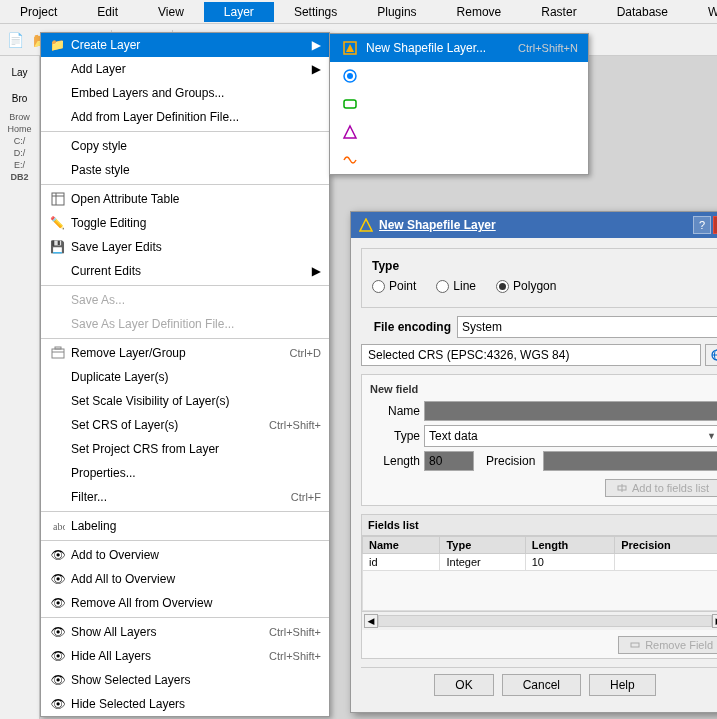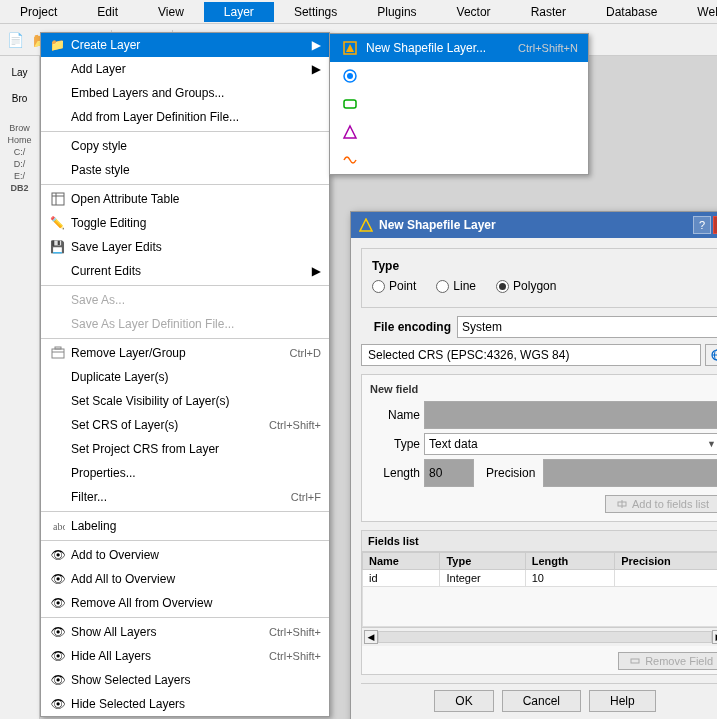--- a/index.html
+++ b/index.html
@@ -36,21 +36,21 @@
     .submenu-item { display: flex; align-items: center; padding: 4px 10px; cursor: pointer; justify-content: space-between; }
     .submenu-item.highlighted { background: #0078d7; color: white; }
     .submenu-item-label { flex: 1; margin-left: 6px; }
     .submenu-item-shortcut { color: #666; font-size: 11px; margin-left: 32px; }
     .submenu-item.highlighted .submenu-item-shortcut { color: #ccc; }
     .submenu-icon { width: 20px; height: 20px; display: flex; align-items: center; justify-content: center; flex-shrink: 0; }
 
     
     .dialog { position: absolute; top: 155px; left: 310px; width: 390px; background: #f0f0f0; border: 1px solid #999; box-shadow: 3px 3px 8px rgba(0,0,0,0.4); z-index: 200; }
     .dialog-titlebar { background: #3c6eb5; color: white; padding: 4px 8px; display: flex; align-items: center; justify-content: space-between; height: 26px; }
-    .dialog-title { font-size: 12px; font-weight: bold; display: flex; align-items: center; gap: 6px; }
+    .dialog-title { font-size: 12px; font-weight: bold; display: flex; align-items: center; gap: 6px; text-decoration: underline; }
     .dialog-controls { display: flex; gap: 2px; }
     .dialog-btn { width: 18px; height: 18px; border: 1px solid rgba(255,255,255,0.4); background: rgba(255,255,255,0.2); color: white; cursor: pointer; display: flex; align-items: center; justify-content: center; font-size: 11px; }
     .dialog-btn.close-btn { background: #c0392b; border-color: #e74c3c; }
 
     .dialog-body { padding: 10px; }
 
     
     .section-label { font-weight: bold; font-size: 12px; margin-bottom: 6px; margin-top: 4px; }
     .type-row { display: flex; align-items: center; gap: 20px; margin-bottom: 8px; }
     .radio-option { display: flex; align-items: center; gap: 4px; cursor: pointer; }
@@ -65,21 +65,21 @@
     .select-wrapper::after { content: '▼'; position: absolute; right: 4px; font-size: 9px; color: #555; pointer-events: none; }
     .select-wrapper select { width: 100%; }
     .crs-row { display: flex; align-items: center; gap: 4px; margin-bottom: 8px; }
     .crs-btn { width: 24px; height: 22px; border: 1px solid #aaa; background: #f0f0f0; cursor: pointer; display: flex; align-items: center; justify-content: center; font-size: 12px; }
 
     
     .section-box { border: 1px solid #ccc; padding: 8px; margin-bottom: 8px; background: #f8f8f8; }
     .section-box-title { font-size: 11px; font-weight: bold; margin-bottom: 6px; color: #333; }
     .field-row { display: flex; align-items: center; margin-bottom: 4px; gap: 4px; }
     .field-label { width: 50px; font-size: 12px; text-align: right; flex-shrink: 0; }
-    .field-input { height: 28px; border: 1px solid #aaa; background: #a3a3a3; font-size: 12px; padding: 0 4px; }
+    .field-input { height: 20px; border: 1px solid #aaa; background: #737373; font-size: 12px; padding: 0 4px; }
     .field-input.wide { flex: 1; }
     .add-field-btn { float: right; margin-top: 4px; padding: 2px 10px; font-size: 11px; border: 1px solid #aaa; background: #e8e8e8; cursor: pointer; display: flex; align-items: center; gap: 4px; color: #aaa; }
 
     
     .fields-section { border: 1px solid #ccc; background: #f8f8f8; margin-bottom: 8px; }
     .fields-title { font-size: 11px; font-weight: bold; padding: 4px 6px; background: #e8e8e8; border-bottom: 1px solid #ccc; }
     .fields-table { width: 100%; border-collapse: collapse; }
     .fields-table th { background: #e0e0e0; border: 1px solid #ccc; padding: 2px 6px; font-size: 11px; text-align: left; }
     .fields-table td { border: 1px solid #ddd; padding: 2px 6px; font-size: 11px; }
     .fields-table tr.selected td { background: white; }
@@ -99,21 +99,21 @@
 </head>
 <body>
 
 <div class="app-menubar">
   <span class="app-menu-item">Project</span>
   <span class="app-menu-item">Edit</span>
   <span class="app-menu-item">View</span>
   <span class="app-menu-item active">Layer</span>
   <span class="app-menu-item">Settings</span>
   <span class="app-menu-item">Plugins</span>
-  <span class="app-menu-item">Vector</span>
+  <span class="app-menu-item">Remove</span>
   <span class="app-menu-item">Raster</span>
   <span class="app-menu-item">Database</span>
   <span class="app-menu-item">Web</span>
   <span class="app-menu-item">Processing</span>
   <span class="app-menu-item">Help</span>
 </div>
 
 <div class="toolbar-area">
   <button class="toolbar-btn">📄</button>
   <button class="toolbar-btn">📂</button>
@@ -125,21 +125,21 @@
   <div style="width:1px;height:20px;background:#ccc;margin:0 3px;"></div>
   <button class="toolbar-btn">🔍</button>
   <button class="toolbar-btn">🔍</button>
 </div>
 
 <div class="main-layout" style="position:relative; height: calc(719px - 56px);">
 
   <div class="sidebar">
     <button class="sidebar-btn" style="font-size:10px;">Lay</button>
     <button class="sidebar-btn" style="font-size:10px;">Bro</button>
-    <div style="font-size:9px;color:#555;margin-top:11px;">Brow</div>
+    <div style="font-size:9px;color:#555;margin-top:0;">Brow</div>
     <div style="font-size:9px;color:#555;">Home</div>
     <div style="font-size:9px;color:#555;">C:/</div>
     <div style="font-size:9px;color:#555;">D:/</div>
     <div style="font-size:9px;color:#555;">E:/</div>
     <div style="font-size:9px;color:#555;font-weight:bold;">DB2</div>
   </div>
 
   <div class="content-area" style="position:relative;">
 
     <div class="layer-menu" style="top: -24px; left: 0;">

